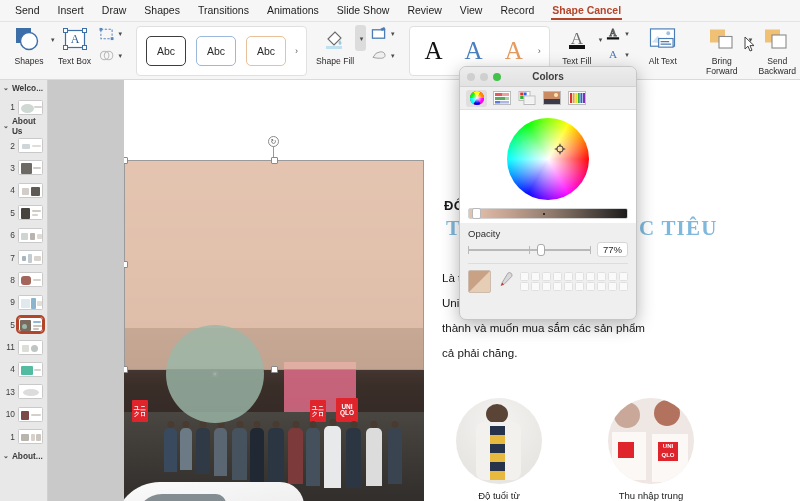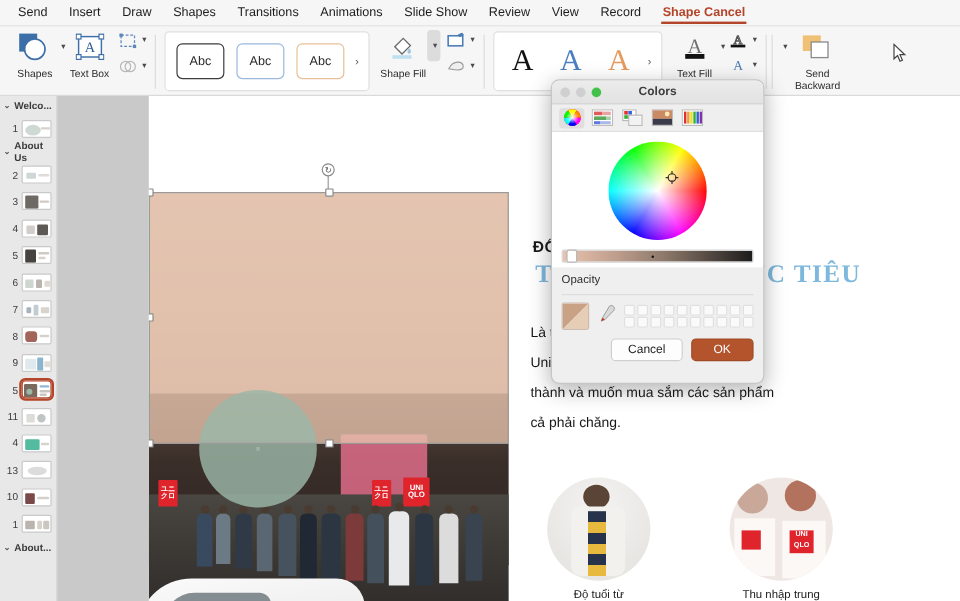--- a/index.html
+++ b/index.html
@@ -525,24 +525,48 @@
             <text x="8.5" y="12" font-size="12" fill="#4a7cb5" text-anchor="middle" font-family="Liberation Serif, serif">A</text>
           </svg>
         </div>
         <span class="caret">▾</span>
       </div>
     </div>
   </div>
 
   <div class="rsep"></div>
 
+  <div class="rgroup">
+    <div class="ritem">
+      <div class="iconbox">
+        <svg width="27" height="24" viewBox="0 0 28 25">
+          <rect x="1.5" y="2" width="25" height="18" fill="#fff" stroke="#4a7cb5" stroke-width="1.2"></rect>
+          <path d="M3 16 l6 -7 l5 6 l4 -4 l7 7 z" fill="#cfe2f0"></path>
+          <circle cx="20" cy="6.5" r="2" fill="#9cc2e0"></circle>
+          <rect x="10" y="12" width="15" height="9" fill="#fff" stroke="#4a7cb5" stroke-width="1.2"></rect>
+          <rect x="12" y="14.6" width="9" height="1.3" fill="#4a7cb5"></rect>
+          <rect x="12" y="17.2" width="11" height="1.3" fill="#4a7cb5"></rect>
+        </svg>
+      </div>
+      <div class="lbl">Alt Text</div>
+    </div>
+  </div>
 
   <div class="rsep"></div>
 
   <div class="rgroup">
+    <div class="ritem ritem-wide">
+      <div class="iconbox">
+        <svg width="28" height="24" viewBox="0 0 28 24">
+          <rect x="2" y="2.5" width="15" height="13" fill="#f0c074"></rect>
+          <rect x="11" y="9.5" width="13" height="11.5" fill="#fff" stroke="#8a8a8a" stroke-width="1.1"></rect>
+        </svg>
+      </div>
+      <div class="lbl">Bring Forward</div>
+    </div>
     <div class="iconbox">
         <span class="caret">▾</span>
       </div>
 
     <div class="ritem ritem-wide">
       <div class="iconbox">
         <svg width="28" height="24" viewBox="0 0 28 24">
           <rect x="2" y="2.5" width="15" height="13" fill="#f0c074"></rect>
           <rect x="9" y="8" width="14" height="13" fill="#fff" stroke="#8a8a8a" stroke-width="1.1"></rect>
         </svg>
@@ -877,20 +901,29 @@
       </div>
     </div>
     <div class="bright-slider">
       <div class="bright-knob"></div>
       <div class="bright-tick"></div>
     </div>
   </div>
 
   <div class="cd-grey">
     <div class="op-label">Opacity</div>
+    <div class="op-row">
+      <div class="op-track">
+        <div class="op-tick" style="left:0%;"></div>
+        <div class="op-tick" style="left:50%;"></div>
+        <div class="op-tick" style="left:99%;"></div>
+        <div class="op-knob"></div>
+      </div>
+      <div class="op-val">77%</div>
+    </div>
 
     <div class="cd-divider"></div>
 
     <div class="swatch-row">
       <div class="cur-swatch"></div>
       <div class="dropper">
         <svg width="18" height="22" viewBox="0 0 18 22">
           <path d="M12 2 a2.6 2.6 0 0 1 3.6 3.6 L8 13.4 L5 14.6 L6.2 11.6 Z" fill="#d9d9d9" stroke="#999" stroke-width=".8"></path>
           <path d="M6.2 11.6 L5 14.6 L8 13.4 Z" fill="#c0392b"></path>
         </svg>
@@ -912,24 +945,20 @@
           <div class="sw-cell"></div>
         <div class="sw-cell"></div>
           <div class="sw-cell"></div>
         <div class="sw-cell"></div>
           <div class="sw-cell"></div>
         <div class="sw-cell"></div>
           <div class="sw-cell"></div>
       </div>
     </div>
 
-    <div class="btn-row">
-      <div class="btn btn-cancel">Cancel</div>
-      <div class="btn btn-ok">OK</div>
-    </div>
   </div>
 </div>
 
 <div class="cursor">
   <svg width="12" height="17" viewBox="0 0 12 17">
     <path d="M1 1 L1 13 L4 10.2 L6 15 L8 14.2 L6 9.6 L10 9.6 Z" fill="#fff" stroke="#444" stroke-width="1"></path>
   </svg>
 </div>
 
 </body></html>

